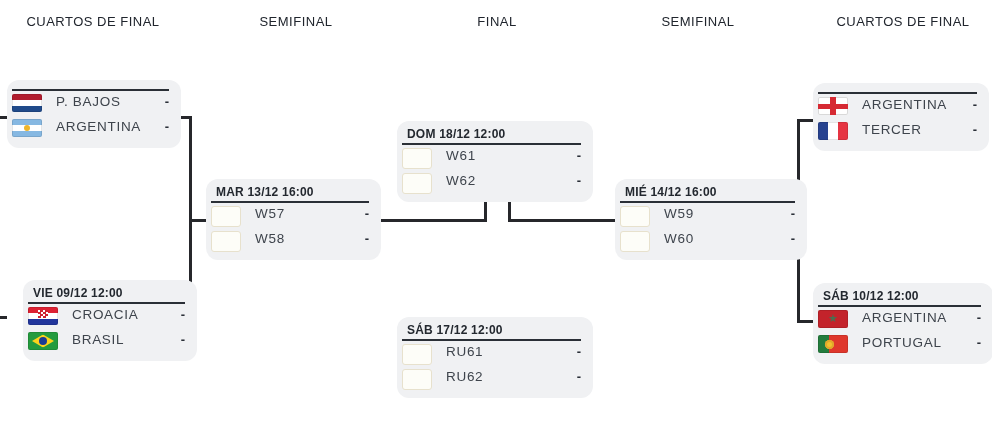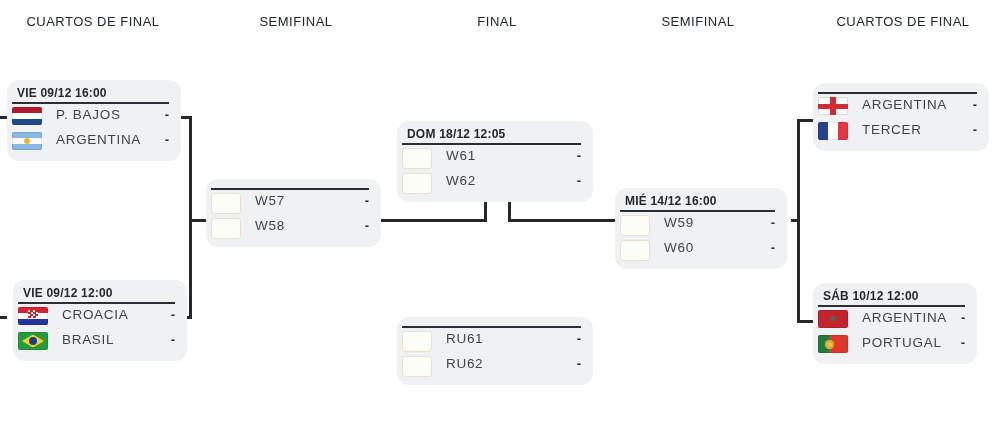--- a/index.html
+++ b/index.html
@@ -83,79 +83,79 @@
   <div class="line" style="left:381px;top:219px;width:106px;height:3px"></div>
   <div class="line" style="left:484px;top:201px;width:3px;height:21px"></div>
   <div class="line" style="left:508px;top:201px;width:3px;height:21px"></div>
   <div class="line" style="left:508px;top:219px;width:107px;height:3px"></div>
   <div class="line" style="left:791px;top:219px;width:9px;height:3px"></div>
   <div class="line" style="left:797px;top:119px;width:3px;height:204px"></div>
   <div class="line" style="left:800px;top:119px;width:13px;height:3px"></div>
   <div class="line" style="left:800px;top:320px;width:13px;height:3px"></div>
 
   <div class="card" style="left:7px;top:80px;width:174px">
-    <div class="card-date">VIE 09/12 16:00</div>
     <div class="card-rule"></div>
     <div class="team-row">
       <span class="flag" data-flag="netherlands"></span>
       <span class="team-name">P. BAJOS</span>
       <span class="team-score">-</span>
     </div>
     <div class="team-row">
       <span class="flag" data-flag="argentina"></span>
       <span class="team-name">ARGENTINA</span>
       <span class="team-score">-</span>
     </div>
   </div>
 
-  <div class="card" style="left:13px;top:280px;width:174px">
+  <div class="card" style="left:23px;top:280px;width:174px">
     <div class="card-date">VIE 09/12 12:00</div>
     <div class="card-rule"></div>
     <div class="team-row">
       <span class="flag" data-flag="croatia"></span>
       <span class="team-name">CROACIA</span>
       <span class="team-score">-</span>
     </div>
     <div class="team-row">
       <span class="flag" data-flag="brazil"></span>
       <span class="team-name">BRASIL</span>
       <span class="team-score">-</span>
     </div>
   </div>
 
   <div class="card" style="left:206px;top:179px;width:175px">
+    <div class="card-date">MAR 13/12 16:00</div>
     <div class="card-rule"></div>
     <div class="team-row">
       <span class="flag" data-flag=""></span>
       <span class="team-name">W57</span>
       <span class="team-score">-</span>
     </div>
     <div class="team-row">
       <span class="flag" data-flag=""></span>
       <span class="team-name">W58</span>
       <span class="team-score">-</span>
     </div>
   </div>
 
   <div class="card" style="left:397px;top:121px;width:196px">
-    <div class="card-date">DOM 18/12 12:05</div>
+    <div class="card-date">DOM 18/12 12:00</div>
     <div class="card-rule"></div>
     <div class="team-row">
       <span class="flag" data-flag=""></span>
       <span class="team-name">W61</span>
       <span class="team-score">-</span>
     </div>
     <div class="team-row">
       <span class="flag" data-flag=""></span>
       <span class="team-name">W62</span>
       <span class="team-score">-</span>
     </div>
   </div>
 
-  <div class="card" style="left:615px;top:188px;width:172px">
+  <div class="card" style="left:615px;top:179px;width:192px">
     <div class="card-date">MIÉ 14/12 16:00</div>
     <div class="card-rule"></div>
     <div class="team-row">
       <span class="flag" data-flag=""></span>
       <span class="team-name">W59</span>
       <span class="team-score">-</span>
     </div>
     <div class="team-row">
       <span class="flag" data-flag=""></span>
       <span class="team-name">W60</span>
@@ -170,36 +170,37 @@
       <span class="team-name">ARGENTINA</span>
       <span class="team-score">-</span>
     </div>
     <div class="team-row">
       <span class="flag" data-flag="france"></span>
       <span class="team-name">TERCER</span>
       <span class="team-score">-</span>
     </div>
   </div>
 
-  <div class="card" style="left:813px;top:283px;width:164px">
+  <div class="card" style="left:813px;top:283px;width:180px">
     <div class="card-date">SÁB 10/12 12:00</div>
     <div class="card-rule"></div>
     <div class="team-row">
       <span class="flag" data-flag="morocco"></span>
       <span class="team-name">ARGENTINA</span>
       <span class="team-score">-</span>
     </div>
     <div class="team-row">
       <span class="flag" data-flag="portugal"></span>
       <span class="team-name">PORTUGAL</span>
       <span class="team-score">-</span>
     </div>
   </div>
 
   <div class="card" style="left:397px;top:317px;width:196px">
+    <div class="card-date">SÁB 17/12 12:00</div>
     <div class="card-rule"></div>
     <div class="team-row">
       <span class="flag" data-flag=""></span>
       <span class="team-name">RU61</span>
       <span class="team-score">-</span>
     </div>
     <div class="team-row">
       <span class="flag" data-flag=""></span>
       <span class="team-name">RU62</span>
       <span class="team-score">-</span>

